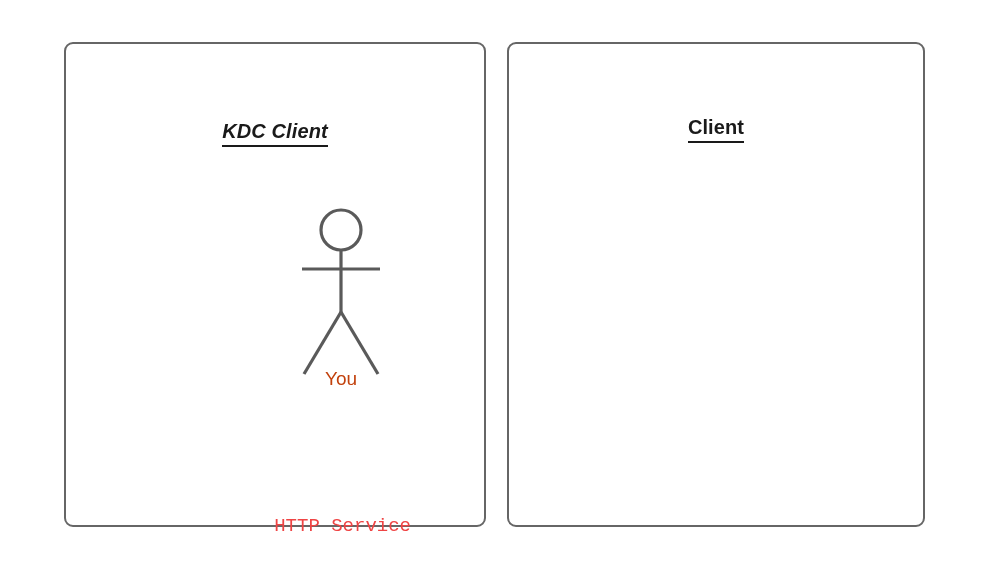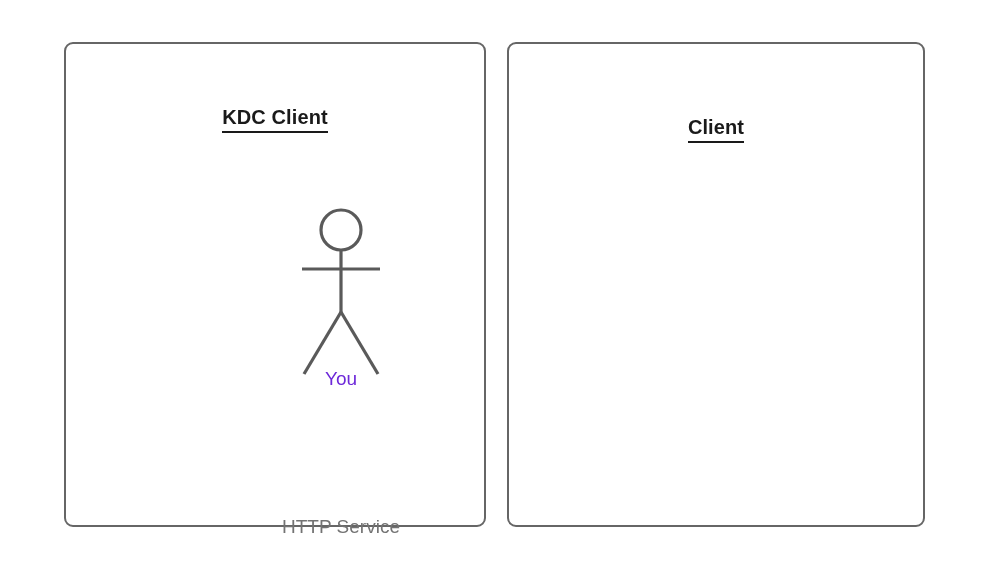--- a/index.html
+++ b/index.html
@@ -48,21 +48,21 @@
     position: absolute;
     left: 0;
     width: 100%;
     text-align: center;
     font-weight: bold;
     font-size: 20px;
     line-height: 27px;
     color: #1a1a1a;
     letter-spacing: 0.1px;
   }
-  #panel-kdc-client .panel-title { top: 60px; }
+  #panel-kdc-client .panel-title { top: 74px; font-style: italic; }
   #panel-kdc .panel-title      { top: 43px; }
 
   .panel-title .tline {
     display: inline-block;
     border-bottom: 2px solid #1a1a1a;
     padding-bottom: 0px;
   }
 
   
   #actor-you {
@@ -75,21 +75,21 @@
   #actor-you svg { display: block; }
 
   .figure-label {
     position: absolute;
     left: 0;
     width: 120px;
     text-align: center;
     top: 163px;
     font-size: 19px;
     line-height: 23px;
-    color: #6d28d9;
+    color: #c2410c;
   }
 
   
   #node-http-service {
     position: absolute;
     left: 205px;
     top: 381px;
     width: 140px;
     height: 118px;
   }
@@ -98,26 +98,27 @@
     left: 0; top: 0;
     width: 140px;
     height: 85px;
   }
   #http-service-icon svg { display: block; margin: 0 auto; }
 
   .node-label {
     position: absolute;
     left: 0;
     width: 140px;
-    text-align: center;
+    text-align: right;
     top: 90px;
     font-size: 19px;
     line-height: 23px;
-    color: #737373;
+    color: #ef4444;
     white-space: nowrap;
+    font-family: Liberation Mono, monospace;
   }
 </style>
 </head>
 <body>
 
 <div class="canvas">
 
   <div class="panel" id="panel-kdc-client">
 
     <div class="panel-title">

